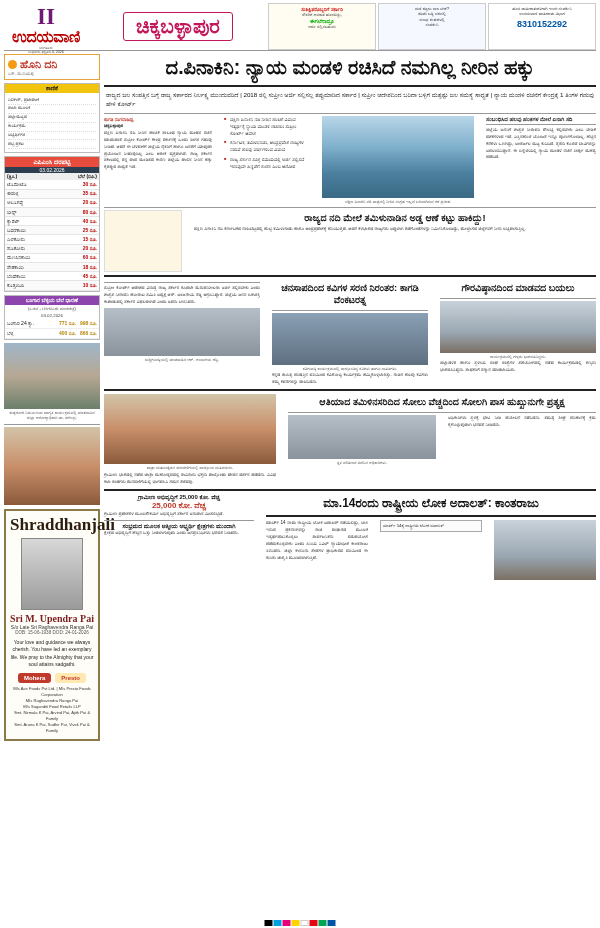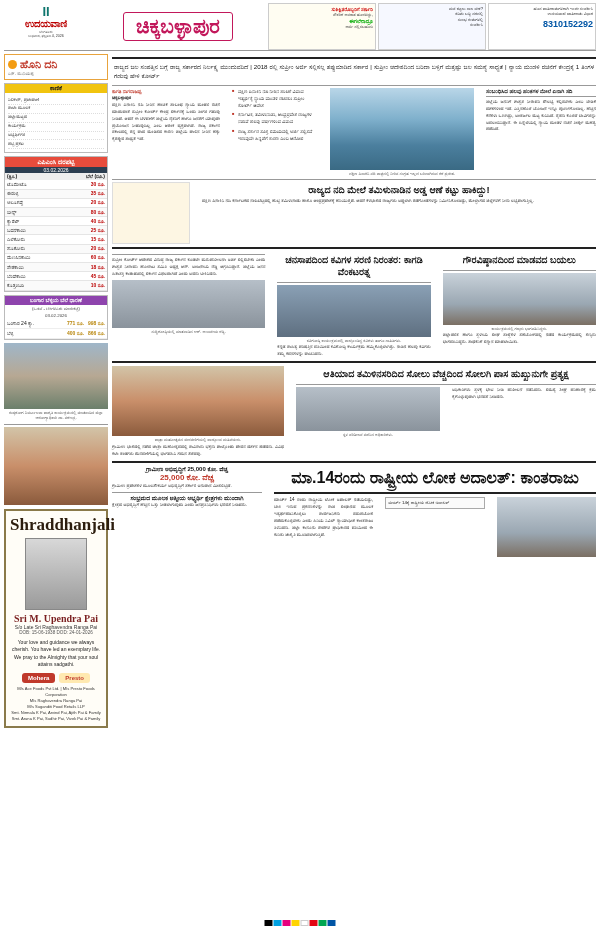--- a/index.html
+++ b/index.html
@@ -9,41 +9,41 @@
     background: #ffffff;
     color: #111;
     overflow: hidden;
     position: relative;
   }
   .page { width: 600px; height: 928px; position: relative; padding: 3px 4px; }
 
   
   .masthead { display: flex; align-items: stretch; height: 48px; border-bottom: 1px solid #999; }
   .logo-box { width: 84px; text-align: center; padding-top: 2px; }
-  .logo-ii { font-family: Liberation Sans, sans-serif; font-size: 13px; font-weight: bold; color: #0f766e; line-height: 1; }
-  .logo-kn { font-size: 10px; font-weight: bold; color: #b00; letter-spacing: -0.3px; }
+  .logo-ii { font-family: Liberation Serif, serif; font-size: 23px; font-weight: bold; color: #701a75; line-height: 1; }
+  .logo-kn { font-size: 16px; font-weight: bold; color: #b00; letter-spacing: -0.3px; }
   .logo-sub { font-size: 3.6px; color: #333; }
   .masthead-title { flex: 0 0 180px; display: flex; align-items: center; justify-content: center; }
   .masthead-title span {
     font-size: 20px; font-weight: bold; color: #c2185b;
     border: 1.5px solid #c2185b; border-radius: 3px; padding: 2px 12px;
     font-family: "Liberation Sans", sans-serif;
   }
   .ad-strip { flex: 1; display: flex; gap: 2px; }
-  .ad-cell { flex: 1; border: 1px solid #ccc; font-size: 4.2px; line-height: 1.25; padding: 2px; text-align: right; overflow: hidden; }
+  .ad-cell { flex: 1; border: 1px solid #ccc; font-size: 4.2px; line-height: 1.25; padding: 2px; text-align: center; overflow: hidden; }
   .ad-cell.a1 { background: #fffdf2; color: #222; }
   .ad-cell.a1 .hl { color: #c00; font-weight: bold; font-size: 5px; }
   .ad-cell.a1 .hl2 { color: #0a0; font-weight: bold; font-size: 5.5px; display: block; }
   .ad-cell.a2 { background: #f6f8ff; }
   .ad-cell.a3 { background: #fff; }
   .phone { color: #0055a5; font-weight: bold; font-size: 9px; margin-top: 2px; }
 
   
   .body-grid { display: flex; gap: 4px; margin-top: 3px; height: 860px; }
-  .col-left { width: 104px; }
+  .col-left { width: 96px; }
   .col-mid { flex: 1; }
 
   .panel { border: 1px solid #bbb; margin-bottom: 3px; }
   .panel-orange { border: 1px solid #e8a33d; }
 
   
   .hd-box { padding: 3px; }
   .hd-title { font-size: 11px; font-weight: bold; color: #c0392b; }
   .hd-sub { font-size: 4.5px; color: #555; }
   .hd-row { display: flex; align-items: center; gap: 3px; }
@@ -79,21 +79,21 @@
   .ph-field { background: linear-gradient(180deg,#a8c6e0 0%,#7fa35e 55%,#4f7a3a 100%); }
   .ph-stage { background: linear-gradient(180deg,#8aa0b5 0%,#5e6f80 100%); }
   .cap { font-size: 4.2px; color: #444; line-height: 1.3; padding: 1px 2px; text-align: center; }
 
   
   .lead-head {
     font-size: 19.5px; font-weight: bold; text-align: center; line-height: 1.18;
     color: #111; padding: 2px 0 3px;
   }
   .lead-sub { font-size: 6.2px; line-height: 1.5; text-align: justify; padding: 0 2px 2px; }
-  .sec-head { font-size: 16px; font-weight: bold; line-height: 1.2; text-align: center; padding: 2px 0; }
+  .sec-head { font-size: 12px; font-weight: bold; line-height: 1.2; text-align: center; padding: 2px 0; }
   .sec-head2 { font-size: 9.5px; font-weight: bold; line-height: 1.25; text-align: center; padding: 2px 0; }
   .rule { border-top: 1px solid #999; margin: 2px 0; }
   .rule-thick { border-top: 2px solid #222; margin: 3px 0; }
 
   
   .tcol { font-size: 4.6px; line-height: 1.52; text-align: justify; color: #222; }
   .bullets { font-size: 4.8px; line-height: 1.5; }
   .bullets li { margin-bottom: 2px; list-style: none; position: relative; padding-left: 6px; }
   .bullets li:before { content: "■"; position: absolute; left: 0; color: #c0392b; font-size: 4px; }
 
@@ -281,20 +281,21 @@
         <div class="obit-foot" style="white-space:pre-line">M/s Ace Foods Pvt Ltd.  |  M/s Presto Foods Corporation
 M/s Raghavendra Ranga Pai
 M/s Suganditi Food Retails LLP
 Smt. Nirmala K Pai, Arvind Pai, Ajith Pai &amp; Family
 Smt. Aruna K Pai, Sudhir Pai, Vivek Pai &amp; Family</div>
       </div>
     </div>
 
     <div class="col-mid">
 
+      <div class="lead-head">ದ.ಪಿನಾಕಿನಿ: ನ್ಯಾಯ ಮಂಡಳಿ ರಚಿಸಿದೆ ನಮಗಿಲ್ಲ ನೀರಿನ ಹಕ್ಕು</div>
       <div class="rule-thick"></div>
       <div class="lead-sub">ರಾಜ್ಯದ ಜಲ ಸಂಪತ್ತಿನ ಬಗ್ಗೆ ರಾಜ್ಯ ಸರ್ಕಾರದ ನಿರ್ಲಕ್ಷ್ಯ ಮುಂದುವರಿದೆ | 2018 ರಲ್ಲಿ ಸುಪ್ರೀಂ ಅರ್ಜಿ ಸಲ್ಲಿಸಲ್ಲ ತಪ್ಪುಮಾಡಿದ ಸರ್ಕಾರ | ಸುಪ್ರೀಂ ಆದೇಶದಿಂದ ಬರಿದಾ ಬಳ್ಳಿಗೆ ಮತ್ತಷ್ಟು ಜಲ ಸಮಸ್ಯೆ ಸಾಧ್ಯತೆ | ನ್ಯಾಯ ಮಂಡಳಿ ರಚನೆಗೆ ಕೇಂದ್ರಕ್ಕೆ 1 ತಿಂಗಳ ಗಡುವು ಹೇಳಿ ಕೋರ್ಟ್</div>
       <div class="rule"></div>
 
       <div class="flex">
         <div style="flex:0 0 108px">
           <div style="font-size:5px;font-weight:bold;color:#c0392b">ಕಾಗತಿ ನಾಗರಾಜಪ್ಪ</div>
           <div style="font-size:4.6px;font-weight:bold">ಚಿಕ್ಕಬಳ್ಳಾಪುರ</div>
           <div class="tcol" style="margin-top:2px">ದಕ್ಷಿಣ ಪಿನಾಕಿನಿ ನದಿ ನೀರಿನ ಹಂಚಿಕೆ ಸಂಬಂಧ ನ್ಯಾಯ ಮಂಡಳಿ ರಚನೆ ಮಾಡುವಂತೆ ಸುಪ್ರೀಂ ಕೋರ್ಟ್ ಕೇಂದ್ರ ಸರ್ಕಾರಕ್ಕೆ ಒಂದು ತಿಂಗಳ ಗಡುವು ನೀಡಿದೆ. ಆದರೆ ಈ ಬೆಳವಣಿಗೆ ಜಿಲ್ಲೆಯ ರೈತರಿಗೆ ಹಾಗೂ ಜನತೆಗೆ ಯಾವುದೇ ಪ್ರಯೋಜನ ನೀಡುವುದಿಲ್ಲ ಎಂಬ ಆತಂಕ ವ್ಯಕ್ತವಾಗಿದೆ. ರಾಜ್ಯ ಸರ್ಕಾರ ಸಕಾಲದಲ್ಲಿ ತನ್ನ ವಾದ ಮಂಡಿಸದ ಕಾರಣ ಜಿಲ್ಲೆಯ ಪಾಲಿನ ನೀರಿನ ಹಕ್ಕು ಕೈತಪ್ಪುವ ಸಾಧ್ಯತೆ ಇದೆ.</div>
         </div>

